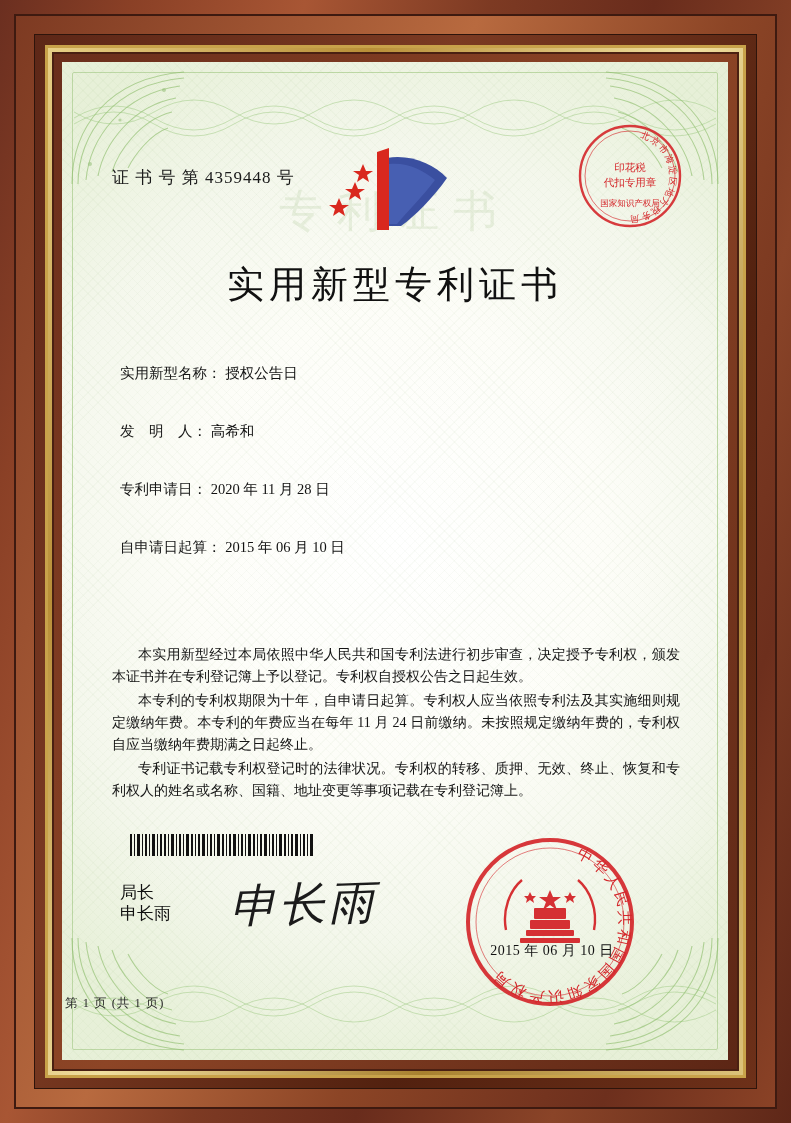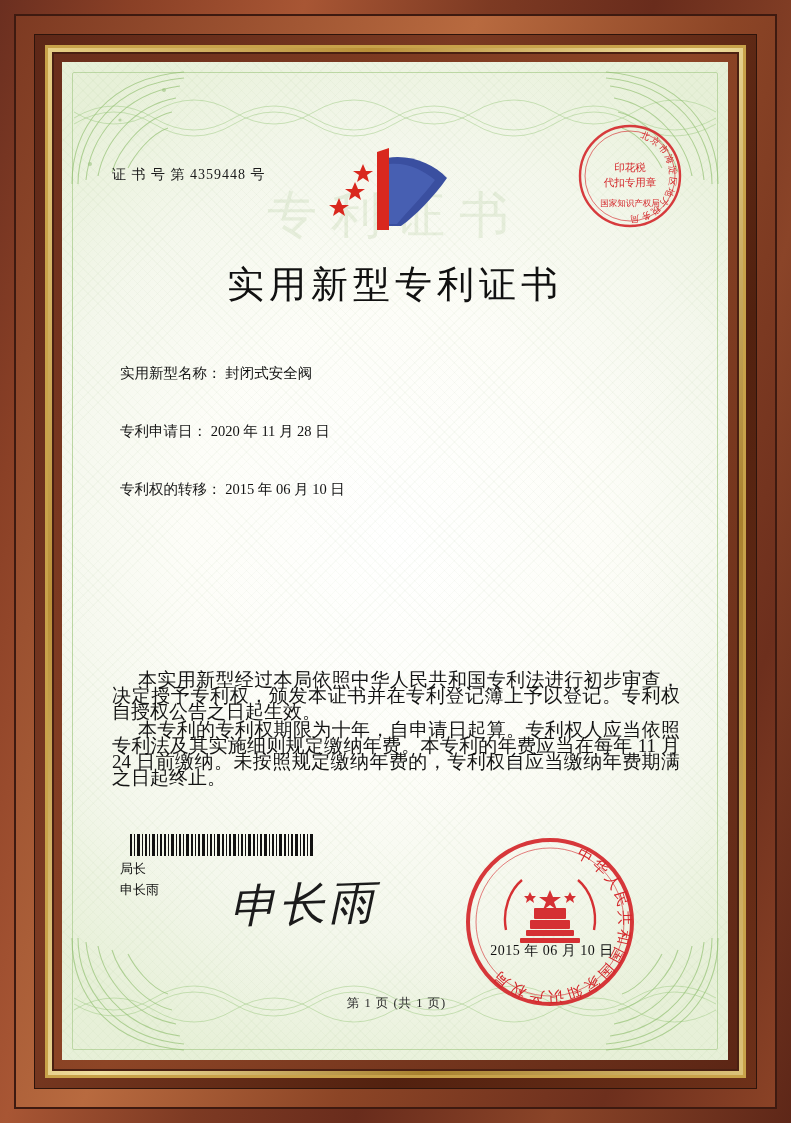--- a/index.html
+++ b/index.html
@@ -104,39 +104,39 @@
   }
   .ew-top { top: 26px; }
   .ew-bottom { bottom: 26px; transform: scaleY(-1); }
 
   
   .watermark {
     position: absolute;
     left: 0; right: 0;
     top: 120px;
     text-align: center;
-    font-size: 50px;
+    font-size: 44px;
     letter-spacing: 14px;
     color: rgba(150, 185, 120, 0.18);
     font-family: "Liberation Serif", serif;
     pointer-events: none;
     user-select: none;
   }
 
   
   .content {
     position: absolute;
     left: 0; top: 0;
     width: 666px; height: 998px;
   }
 
   .cert-number {
     position: absolute;
     left: 50px; top: 104px;
-    font-size: 14px;
+    font-size: 17px;
     color: #1a1a1a;
     letter-spacing: 1px;
     white-space: nowrap;
   }
 
   .emblem {
     position: absolute;
     left: 50%;
     top: 72px;
     transform: translateX(-50%);
@@ -174,45 +174,45 @@
     margin-top: 14px;
   }
   .field-value {
     display: inline-block;
     color: #111;
   }
 
   .paragraphs {
     position: absolute;
     left: 50px;
-    top: 610px;
+    top: 582px;
     width: 568px;
-    font-size: 19px;
-    line-height: 16px;
+    font-size: 14px;
+    line-height: 22px;
     color: #141414;
     text-align: justify;
   }
   .paragraphs p {
     margin: 0 0 2px 0;
     text-indent: 26px;
   }
 
   .barcode {
     position: absolute;
     left: 68px;
     top: 772px;
     width: 186px;
     height: 22px;
   }
 
   .signature-block {
     position: absolute;
     left: 58px;
-    top: 796px;
-    font-size: 13px;
+    top: 820px;
+    font-size: 17px;
     color: #111;
     line-height: 21px;
   }
   .sig-script {
     position: absolute;
     left: 168px;
     top: 812px;
     font-size: 46px;
     color: #1b1b1b;
     font-family: "Liberation Serif", serif;
@@ -244,21 +244,20 @@
     text-align: center;
     font-size: 14px;
     color: #111;
     letter-spacing: 0.5px;
   }
 
   .page-footer {
     position: absolute;
     left: 3px; right: 0;
     bottom: 48px;
-    text-align: center;
     font-size: 12.5px;
     color: #2a2a2a;
     letter-spacing: 1px;
   }
 </style>
 </head>
 <body>
 
 <div class="frame-outer">
   <div class="frame-bevel-1"></div>
@@ -360,35 +359,40 @@
         <text x="54" y="49" text-anchor="middle" font-size="10.5" fill="#d4262a" font-family="Liberation Serif, serif">印花税</text>
         <text x="54" y="64" text-anchor="middle" font-size="10.5" fill="#d4262a" font-family="Liberation Serif, serif">代扣专用章</text>
         <text x="54" y="84" text-anchor="middle" font-size="8.5" fill="#d4262a" font-family="Liberation Serif, serif">国家知识产权局</text>
       </svg>
 
       <div class="main-title">实用新型专利证书</div>
 
       <div class="fields">
         <div class="field-row">
           <span class="field-label">实用新型名称：</span>
-          <span class="field-value">封闭式安全阀</span>
+          <span class="field-value">授权公告日</span>
+        </div>
+        <div class="field-row">
+          <span class="field-label">发　明　人：</span>
+          <span class="field-value">高希和</span>
         </div>
         <div class="field-row">
           <span class="field-label">专利申请日：</span>
           <span class="field-value">2020 年 11 月 28 日</span>
         </div>
         <div class="field-row">
-          <span class="field-label">专利权的转移：</span>
+          <span class="field-label">自申请日起算：</span>
           <span class="field-value">2015 年 06 月 10 日</span>
         </div>
       </div>
 
       <div class="paragraphs">
         <p>本实用新型经过本局依照中华人民共和国专利法进行初步审查，决定授予专利权，颁发本证书并在专利登记簿上予以登记。专利权自授权公告之日起生效。</p>
         <p>本专利的专利权期限为十年，自申请日起算。专利权人应当依照专利法及其实施细则规定缴纳年费。本专利的年费应当在每年 11 月 24 日前缴纳。未按照规定缴纳年费的，专利权自应当缴纳年费期满之日起终止。</p>
+        <p>专利证书记载专利权登记时的法律状况。专利权的转移、质押、无效、终止、恢复和专利权人的姓名或名称、国籍、地址变更等事项记载在专利登记簿上。</p>
       </div>
 
       <svg class="barcode" viewBox="0 0 186 22" preserveAspectRatio="none">
         <g fill="#111">
           <rect x="0" y="0" width="2" height="22"></rect>
             <rect x="4" y="0" width="1" height="22"></rect>
           <rect x="7" y="0" width="3" height="22"></rect>
             <rect x="12" y="0" width="1" height="22"></rect>
           <rect x="15" y="0" width="2" height="22"></rect>
             <rect x="19" y="0" width="1" height="22"></rect>

